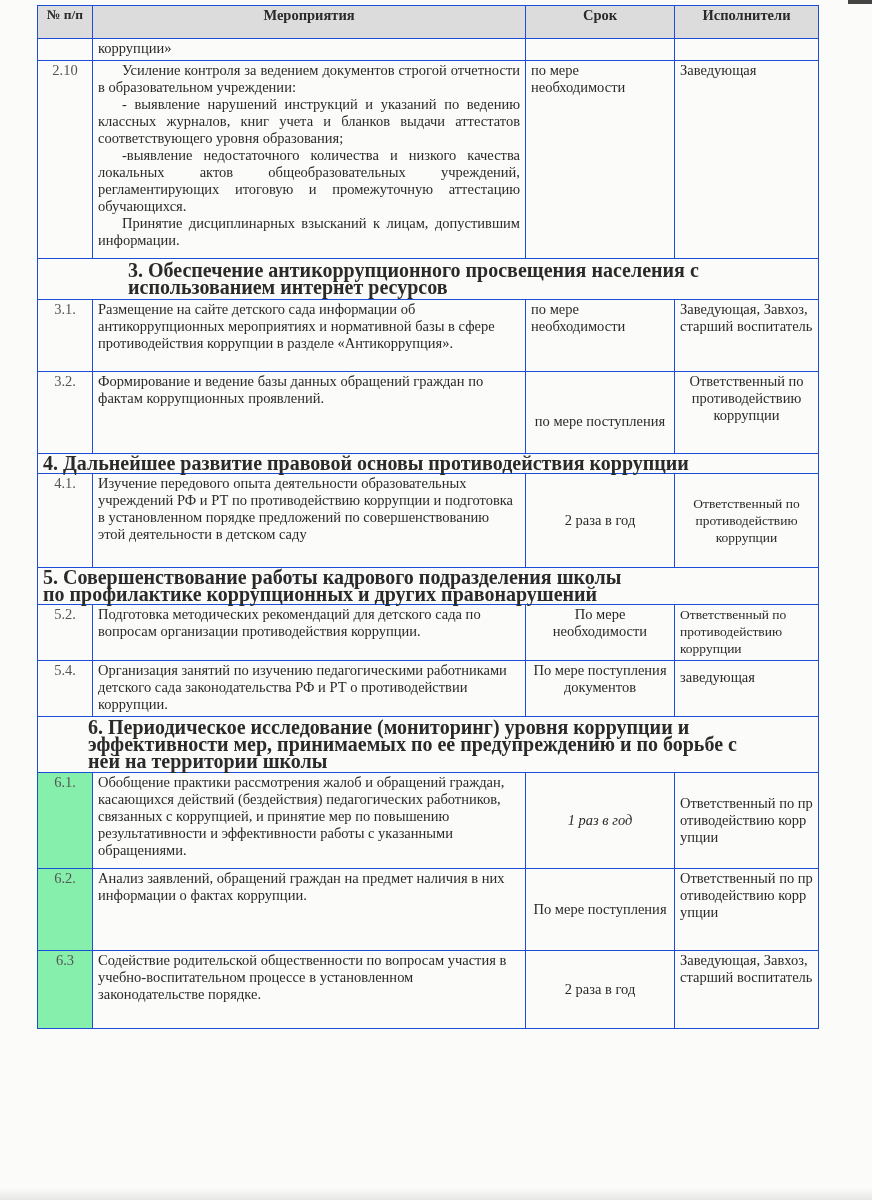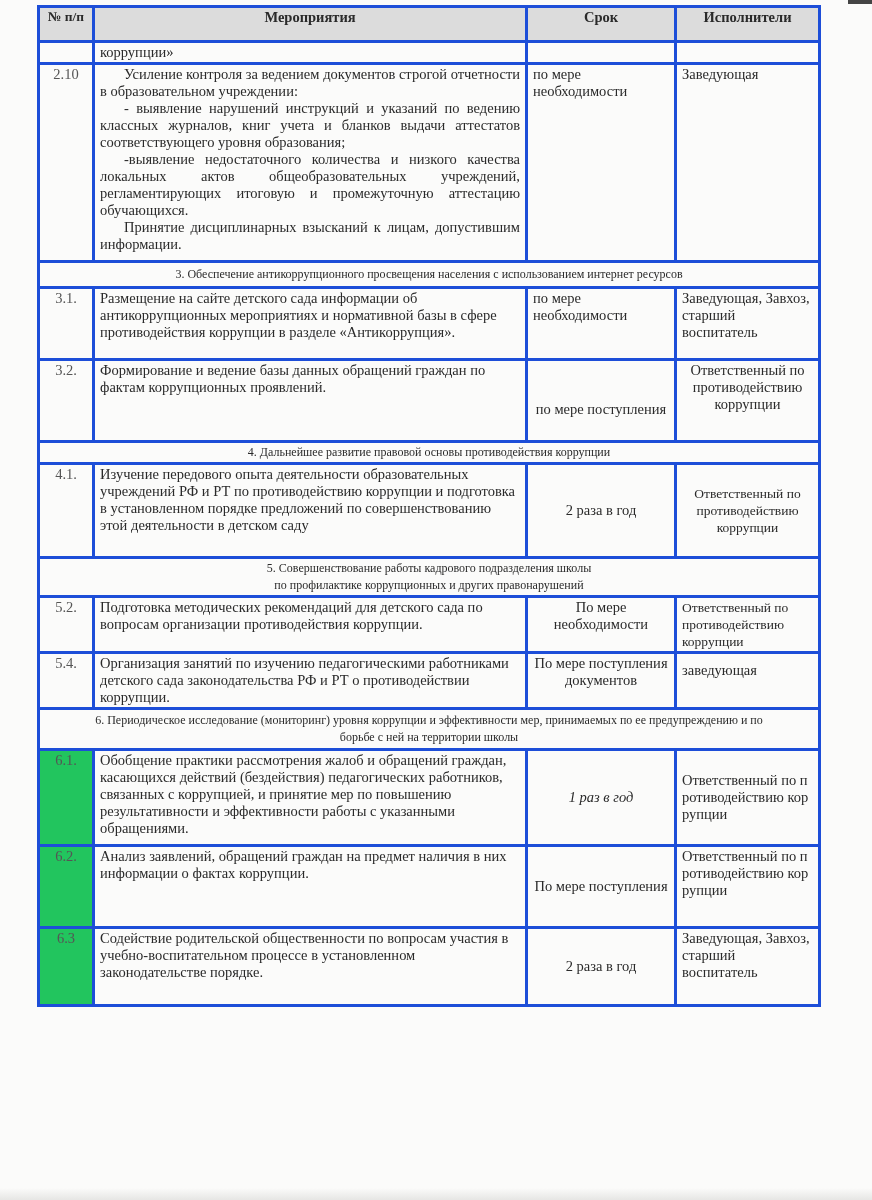--- a/index.html
+++ b/index.html
@@ -37,21 +37,21 @@
       position: absolute;
       left: 37px;
       top: 5px;
       width: 781px;
       border-collapse: collapse;
       table-layout: fixed;
       font-size: 14.5px;
       line-height: 17px;
     }
     table.plan td, table.plan th {
-      border: 3px solid #1d4ed8;
+      border: 1px solid #1d4ed8;
       vertical-align: top;
       padding: 1px 5px;
     }
     col.c-num { width: 55px; }
     col.c-act { width: 433px; }
     col.c-term { width: 149px; }
     col.c-exec { width: 144px; }
     thead th {
       background: #dcdcdc;
       font-weight: bold;
@@ -60,33 +60,33 @@
       vertical-align: middle;
       text-align: center;
     }
     thead th.num-head { line-height: 15px; font-size: 13.5px; }
     td.num {
       text-align: center;
       vertical-align: middle;
       color: #555;
     }
     .section td {
-      text-align: center;
-      font-weight: normal;
-      font-size: 12px;
+      text-align: left;
+      font-weight: bold;
+      font-size: 20px;
       padding: 2px 6px;
     }
     .justify { text-align: justify; }
     .indent { text-indent: 24px; display: block; }
     .center { text-align: center; }
     .vmid { vertical-align: middle !important; }
     .italic { font-style: italic; }
     .narrow { font-size: 13.5px; line-height: 17px; }
     .line { display: block; }
-    .shade { background: #22c55e; }
+    .shade { background: #86efac; }
   </style>
 </head>
 <body>
 
 <div class="page">
   <div class="corner-mark"></div>
 
   <table class="plan">
     <colgroup>
       <col class="c-num">

